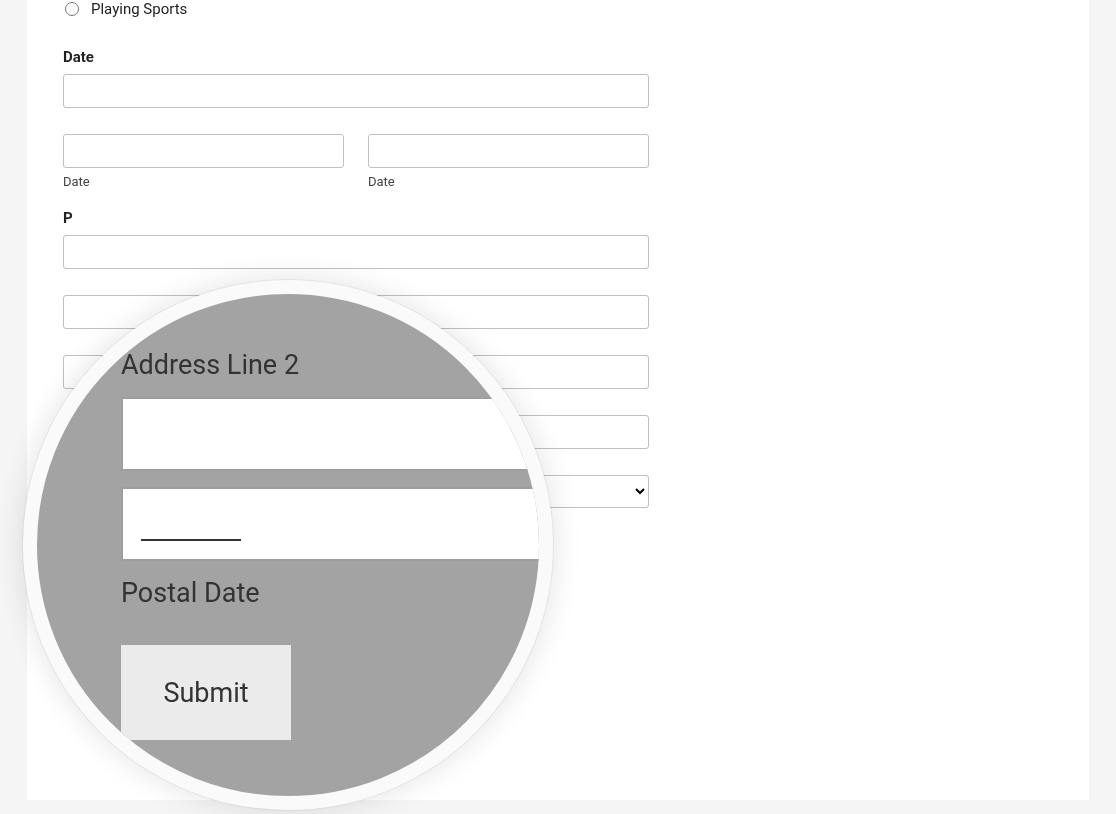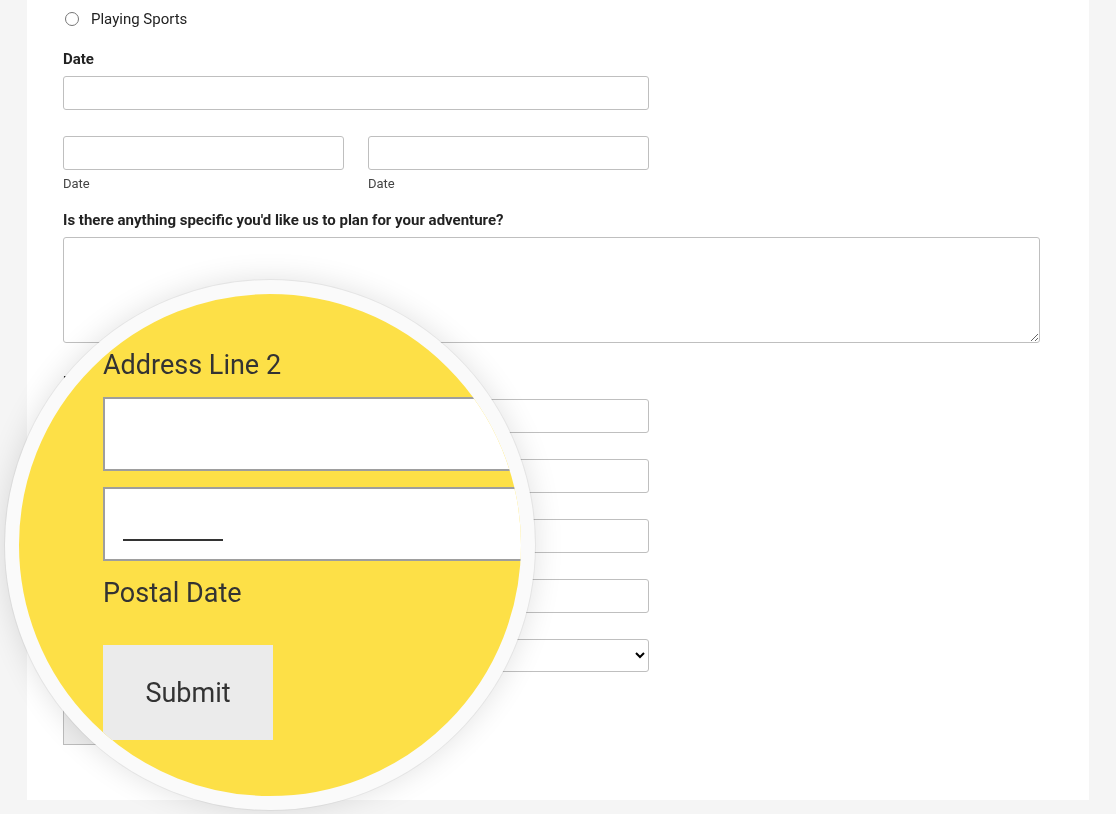--- a/index.html
+++ b/index.html
@@ -26,22 +26,22 @@
     }
     
     .form-row {
       margin-bottom: 6px;
     }
     
     .radio-row {
       display: flex;
       align-items: center;
       gap: 12px;
-      padding-top: 10px;
-      margin-bottom: 22px;
+      padding-top: 0;
+      margin-bottom: 30px;
     }
     
     .radio-row input[type="radio"] {
       width: 14px;
       height: 14px;
       margin-left: 2px;
     }
     
     .radio-row .radio-label {
       font-size: 15px;
@@ -123,26 +123,26 @@
       background: #ededed;
       border: 1px solid #bcbcbc;
       font-size: 14px;
       color: #222;
       cursor: pointer;
     }
     
     
     .magnifier {
       position: absolute;
-      left: 5px;
+      left: 23px;
       top: 280px;
       width: 530px;
       height: 530px;
       border-radius: 50%;
-      background: #fde047;
+      background: #a3a3a3;
       border: 14px solid #fafafa;
       box-shadow: 0 0 30px rgba(0,0,0,0.12), 0 0 0 1px rgba(0,0,0,0.05);
       overflow: hidden;
     }
     
     .magnifier-inner {
       position: absolute;
       left: 84px;
       top: 55px;
       width: 420px;
@@ -213,24 +213,20 @@
         <input type="text" class="text-input narrow" style="">
         <span class="sub-label">Date</span>
       </div>
       <div class="col">
         <input type="text" class="text-input narrow" style="">
         <span class="sub-label">Date</span>
       </div>
     </div>
   </div>
 
-  <div class="form-row section-textarea">
-    <label class="field-label">Is there anything specific you'd like us to plan for your adventure?</label>
-    <textarea class="textarea-input" style=""></textarea>
-  </div>
 
   <div class="form-row section-address-label">
     <label class="field-label">P</label>
   </div>
 
   <div class="address-block">
     <div class="addr-input-wrap"><input type="text" class="text-input" style=""></div>
     <div class="addr-input-wrap"><input type="text" class="text-input" style=""></div>
     <div class="addr-input-wrap"><input type="text" class="text-input" style=""></div>
     <div class="addr-input-wrap"><input type="text" class="text-input" style=""></div>

